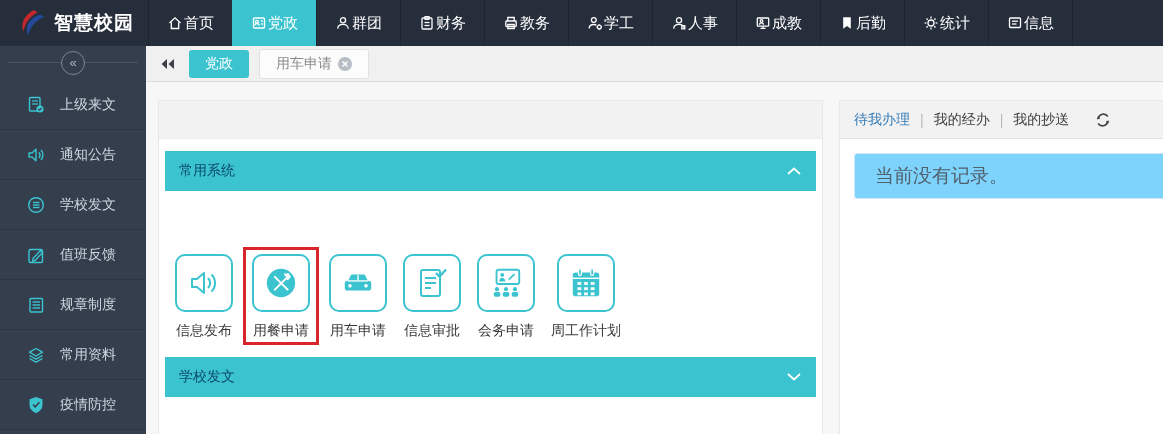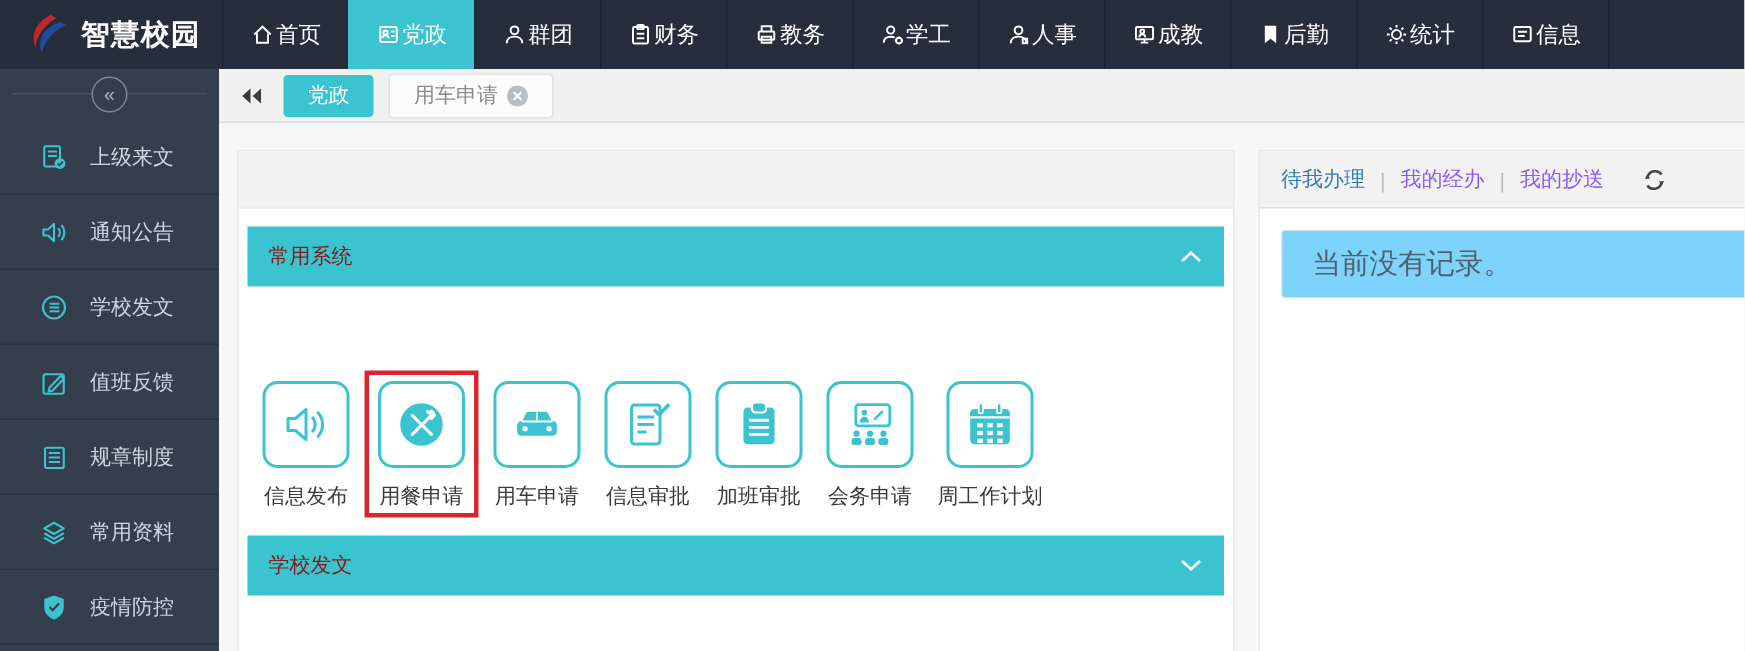--- a/index.html
+++ b/index.html
@@ -43,35 +43,35 @@
   .tab.inactive { background:#fcfcfc; border:1px solid #e2e2e2; color:#8a8a8a; }
   .tab-close { width:14px; height:14px; border-radius:50%; background:#b7bec5;
     display:flex; align-items:center; justify-content:center; cursor:pointer; }
 
   .content { flex:1; display:flex; padding:18px 0 0 12px; gap:16px; }
 
   
   .main-panel { width:665px; background:#fff; border:1px solid #e8e8e8; border-bottom:none; }
   .panel-head { height:38px; background:#f2f2f2; border-bottom:1px solid #ececec; }
   .panel-body { padding:12px 6px; }
-  .section-bar { height:40px; background:#3bc4cf; color:#7f1d1d; font-size:14px;
+  .section-bar { height:40px; background:#3bc4cf; color:#0c4a6e; font-size:14px;
     display:flex; align-items:center; justify-content:space-between; padding:13px 14px; cursor:pointer; }
   .tiles-row { display:flex; align-items:flex-start; padding:16px 2px 10px;margin-top:40px; }
   .tile { display:flex; flex-direction:column; align-items:center; margin:7px 8px; cursor:pointer; }
   .tile-box { width:58px; height:58px; border:2px solid #3bc4cf; border-radius:10px;
     display:flex; align-items:center; justify-content:center; background:#fff; }
   .tile-label { margin-top:10px; font-size:14px; color:#3a3a3a; white-space:nowrap; }
   .hl-wrap { border:3px solid #d9252b; padding:4px 6px 2px; margin:0 2px; }
   .hl-wrap .tile { margin:0; }
 
   
   .right-panel { flex:1; background:#fff; border:1px solid #e8e8e8; border-right:none; border-bottom:none; }
   .rp-head { height:38px; background:#f2f2f2; border-bottom:1px solid #e3e3e3;
     display:flex; align-items:center; padding:0 14px; font-size:14px; }
-  .rp-tab { cursor:pointer; color:#8b5cf6; }
+  .rp-tab { cursor:pointer; color:#404040; }
   .rp-tab.active { color:#337ab7; }
   .rp-sep { color:#bbb; margin:0 10px; }
   .rp-refresh { margin-left:26px; cursor:pointer; display:flex; align-items:center; }
   .rp-body { padding:14px 0 0 14px; }
   .info-box { background:#7dd3fc; border:1px solid #cfe7f3; border-right:none;
     border-radius:3px 0 0 3px; height:46px; display:flex; align-items:center;
     padding-left:20px; color:#50606c; font-size:19px; }
 </style>
 </head>
 <body>
@@ -338,32 +338,20 @@
                     <line x1="10" y1="12" x2="21" y2="12"></line>
                     <line x1="10" y1="17" x2="21" y2="17"></line>
                     <line x1="10" y1="22" x2="16" y2="22"></line>
                     <polyline points="21,7 24.5,10.5 31,3.5" stroke-width="2.4"></polyline>
                   </svg>
               </div>
               <div class="tile-label">信息审批</div>
             </div>
 
 
-            <div class="tile">
-              <div class="tile-box">
-                <svg width="34" height="34" viewBox="0 0 36 36">
-                    <rect x="7" y="6" width="22" height="26" rx="3" fill="#3bc4cf"></rect>
-                    <rect x="13" y="2.5" width="10" height="7" rx="2.5" fill="#3bc4cf" stroke="#fff" stroke-width="1.5"></rect>
-                    <line x1="11" y1="15" x2="25" y2="15" stroke="#fff" stroke-width="2"></line>
-                    <line x1="11" y1="20" x2="25" y2="20" stroke="#fff" stroke-width="2"></line>
-                    <line x1="11" y1="25" x2="25" y2="25" stroke="#fff" stroke-width="2"></line>
-                  </svg>
-              </div>
-              <div class="tile-label">加班审批</div>
-            </div>
 
             <div class="tile">
               <div class="tile-box">
                 <svg width="34" height="34" viewBox="0 0 36 36">
                     <rect x="8" y="4" width="24" height="15" rx="2" fill="none" stroke="#3bc4cf" stroke-width="2"></rect>
                     <circle cx="14" cy="9.5" r="2" fill="#3bc4cf"></circle>
                     <path d="M10.8 16.5 c0-2.6 1.5-4 3.2-4 s3.2 1.4 3.2 4 z" fill="#3bc4cf"></path>
                     <line x1="21" y1="14.5" x2="27" y2="8.5" stroke="#3bc4cf" stroke-width="1.8"></line>
                     <g fill="#3bc4cf">
                       <circle cx="8.5" cy="24.5" r="2.2"></circle>

